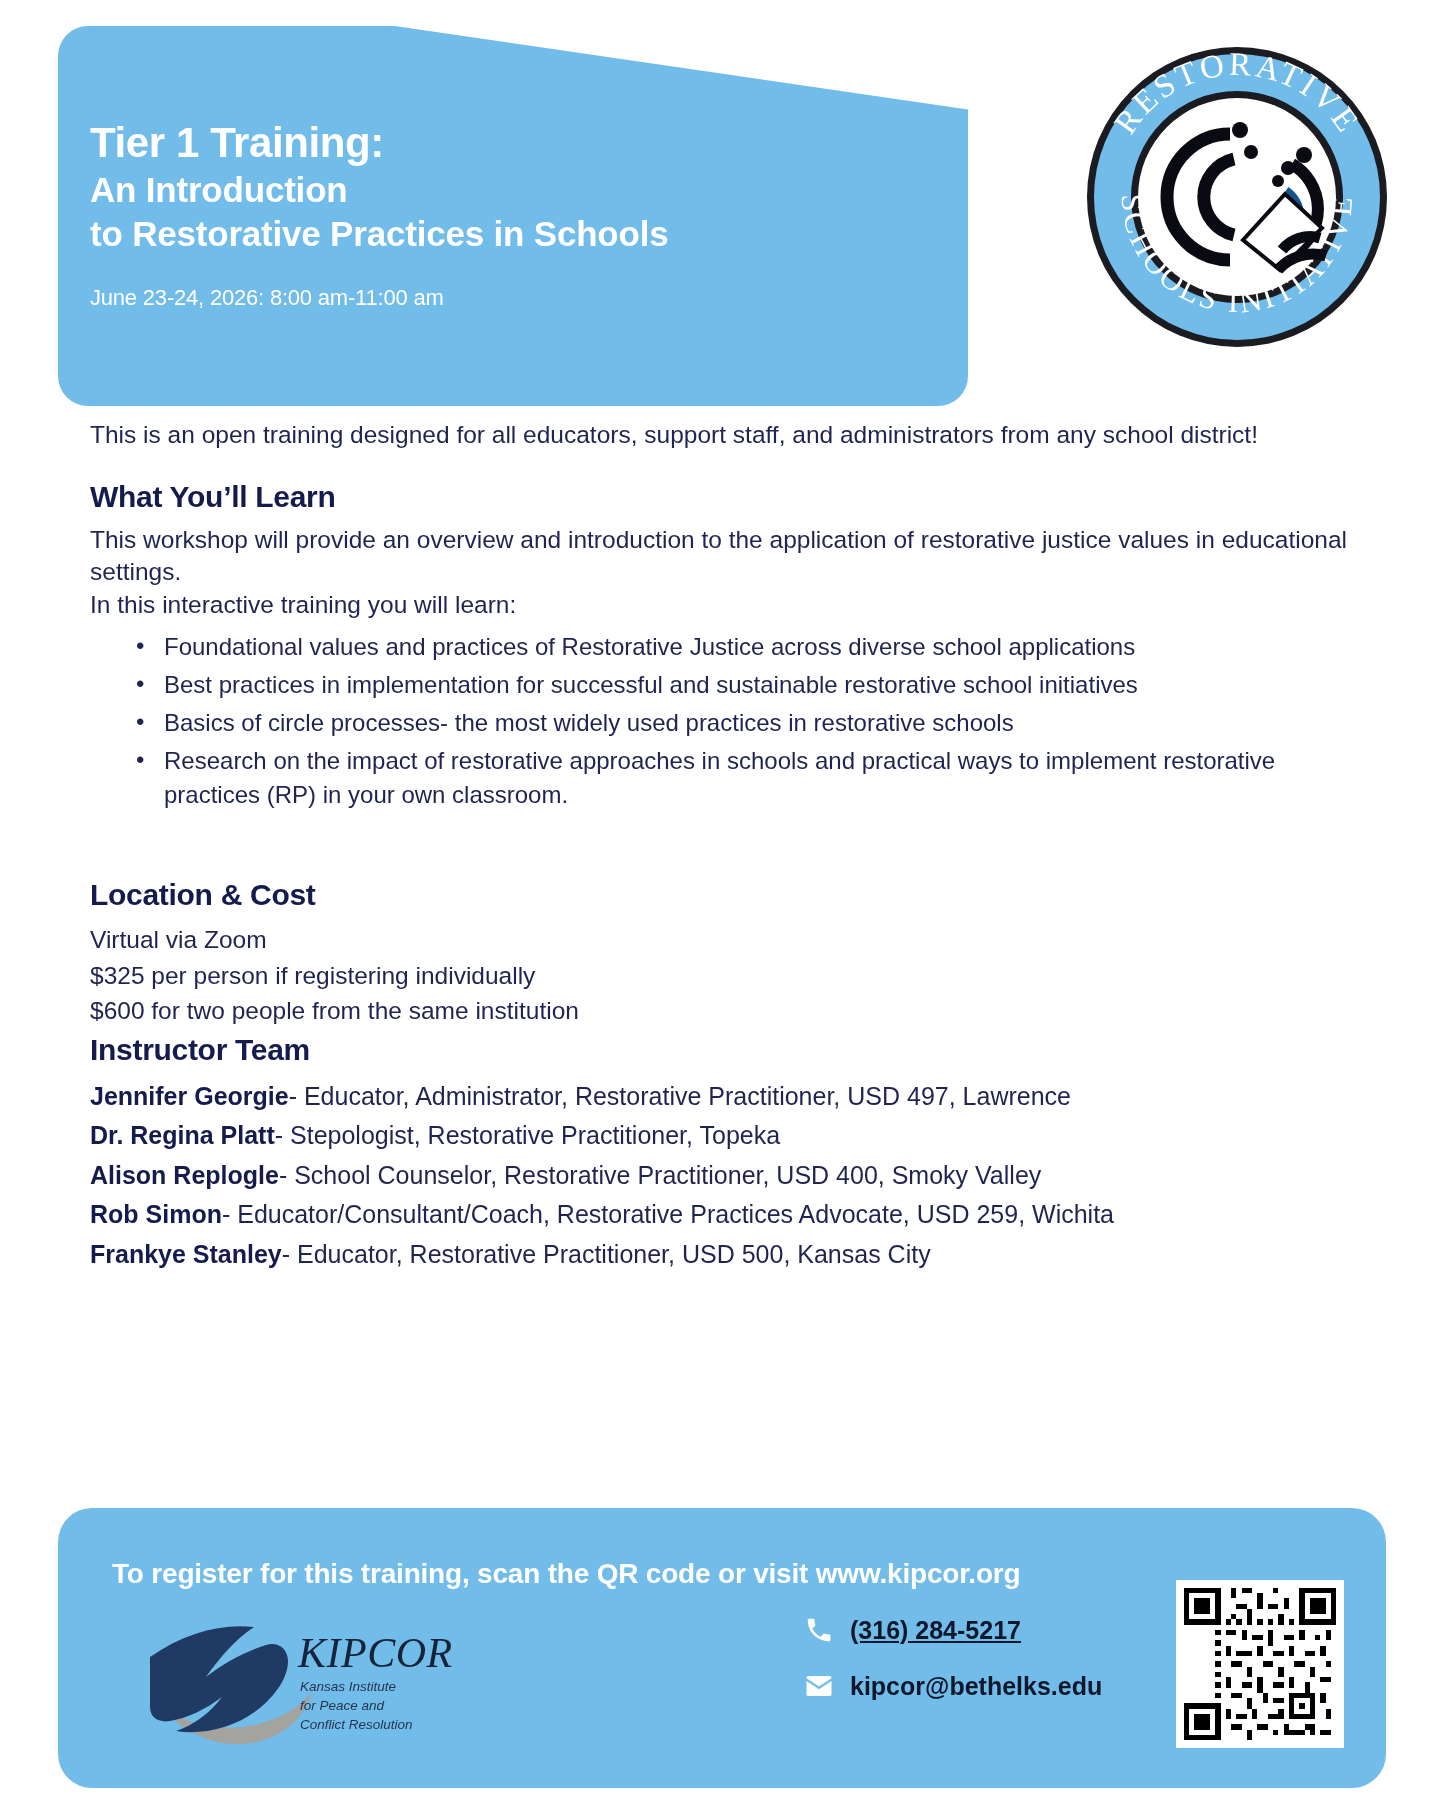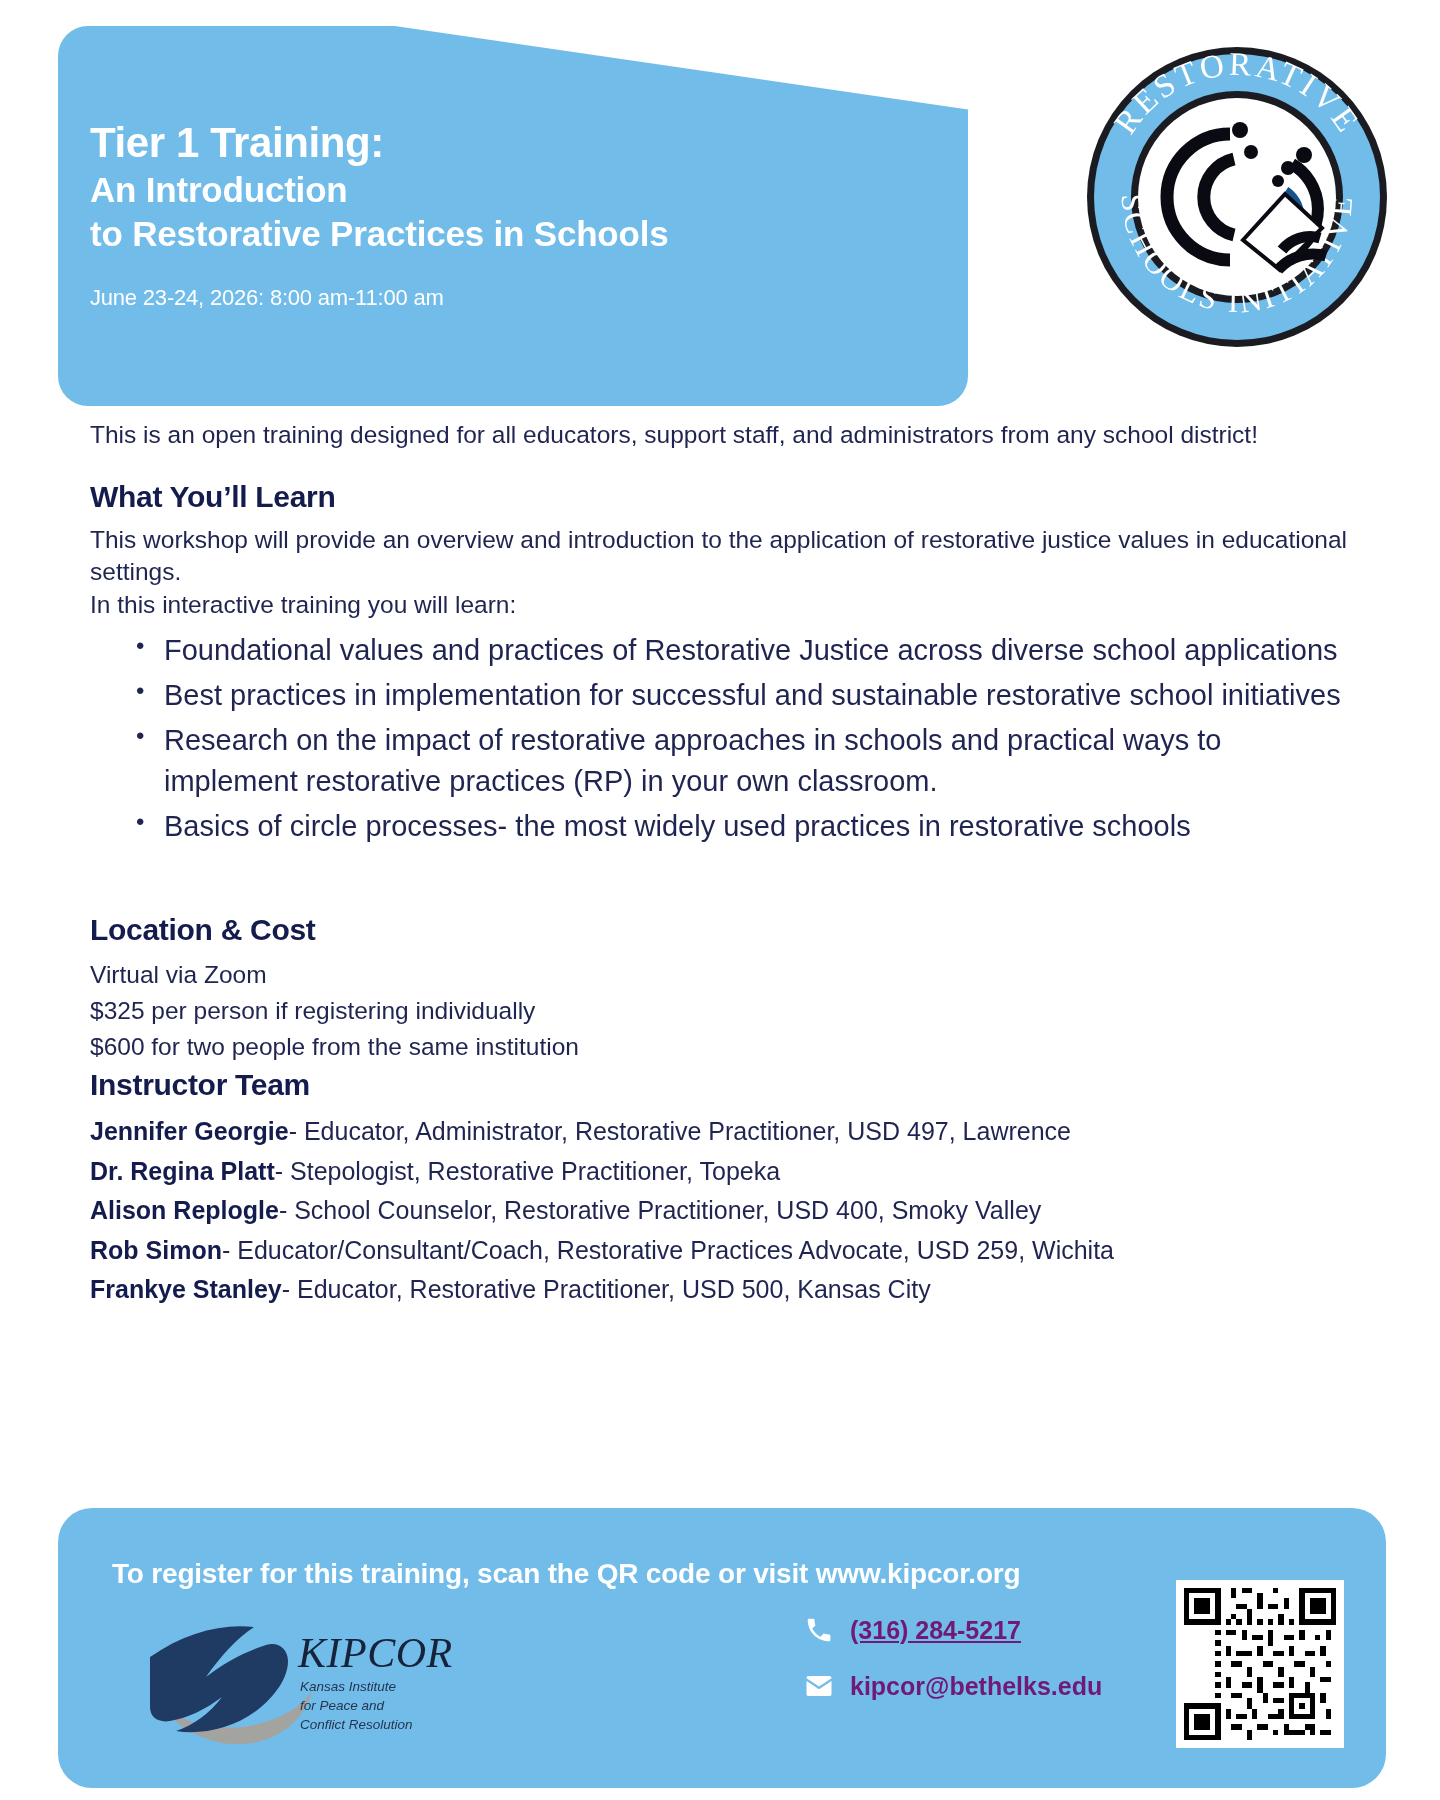--- a/index.html
+++ b/index.html
@@ -98,21 +98,21 @@
   }
   p.para-tight { line-height: 1.22; }
   .who-para { margin-bottom: 30px; }
   ul.learn-list {
     margin-top: 8px;
     margin-left: 42px;
     list-style: none;
   }
   ul.learn-list li {
     position: relative;
-    font-size: 29px;
+    font-size: 24px;
     line-height: 1.42;
     color: #1F2450;
     padding-left: 32px;
     margin-bottom: 4px;
   }
   ul.learn-list li::before {
     content: "•";
     position: absolute;
     left: 4px;
     top: -1px;
@@ -176,21 +176,21 @@
     width: 42px;
     height: 34px;
     flex: 0 0 42px;
     display: flex;
     align-items: center;
     justify-content: center;
   }
   .contact-text {
     font-size: 25px;
     font-weight: 700;
-    color: #701a75;
+    color: #0f172a;
     margin-left: 10px;
   }
   .contact-text.link {
     text-decoration: underline;
   }
   .qr-box {
     position: absolute;
     right: 42px;
     top: 72px;
     width: 168px;
@@ -267,22 +267,22 @@
 
     <p class="para para-tight who-para">This is an open training designed for all educators, support staff, and administrators from any school district!</p>
 
     <h2 class="section-head">What You’ll Learn</h2>
     <p class="para">This workshop will provide an overview and introduction to the application of restorative justice values in educational settings.</p>
     <p class="para">In this interactive training you will learn:</p>
 
     <ul class="learn-list">
       <li>Foundational values and practices of Restorative Justice across diverse school applications</li>
       <li>Best practices in implementation for successful and sustainable restorative school initiatives</li>
+      <li>Basics of circle processes- the most widely used practices in restorative schools</li>
       <li>Research on the impact  of restorative approaches in schools and practical ways to implement restorative practices (RP) in your own classroom.</li>
-      <li>Basics of circle processes- the most widely used practices in restorative schools</li>
     </ul>
 
     <div class="spacer-lg"></div>
 
     <h2 class="section-head">Location  &amp; Cost</h2>
     <div class="loc-lines">
       <p>Virtual via Zoom</p>
       <p>$325 per person if registering individually</p>
       <p>$600 for two people from the same institution</p>
     </div>

